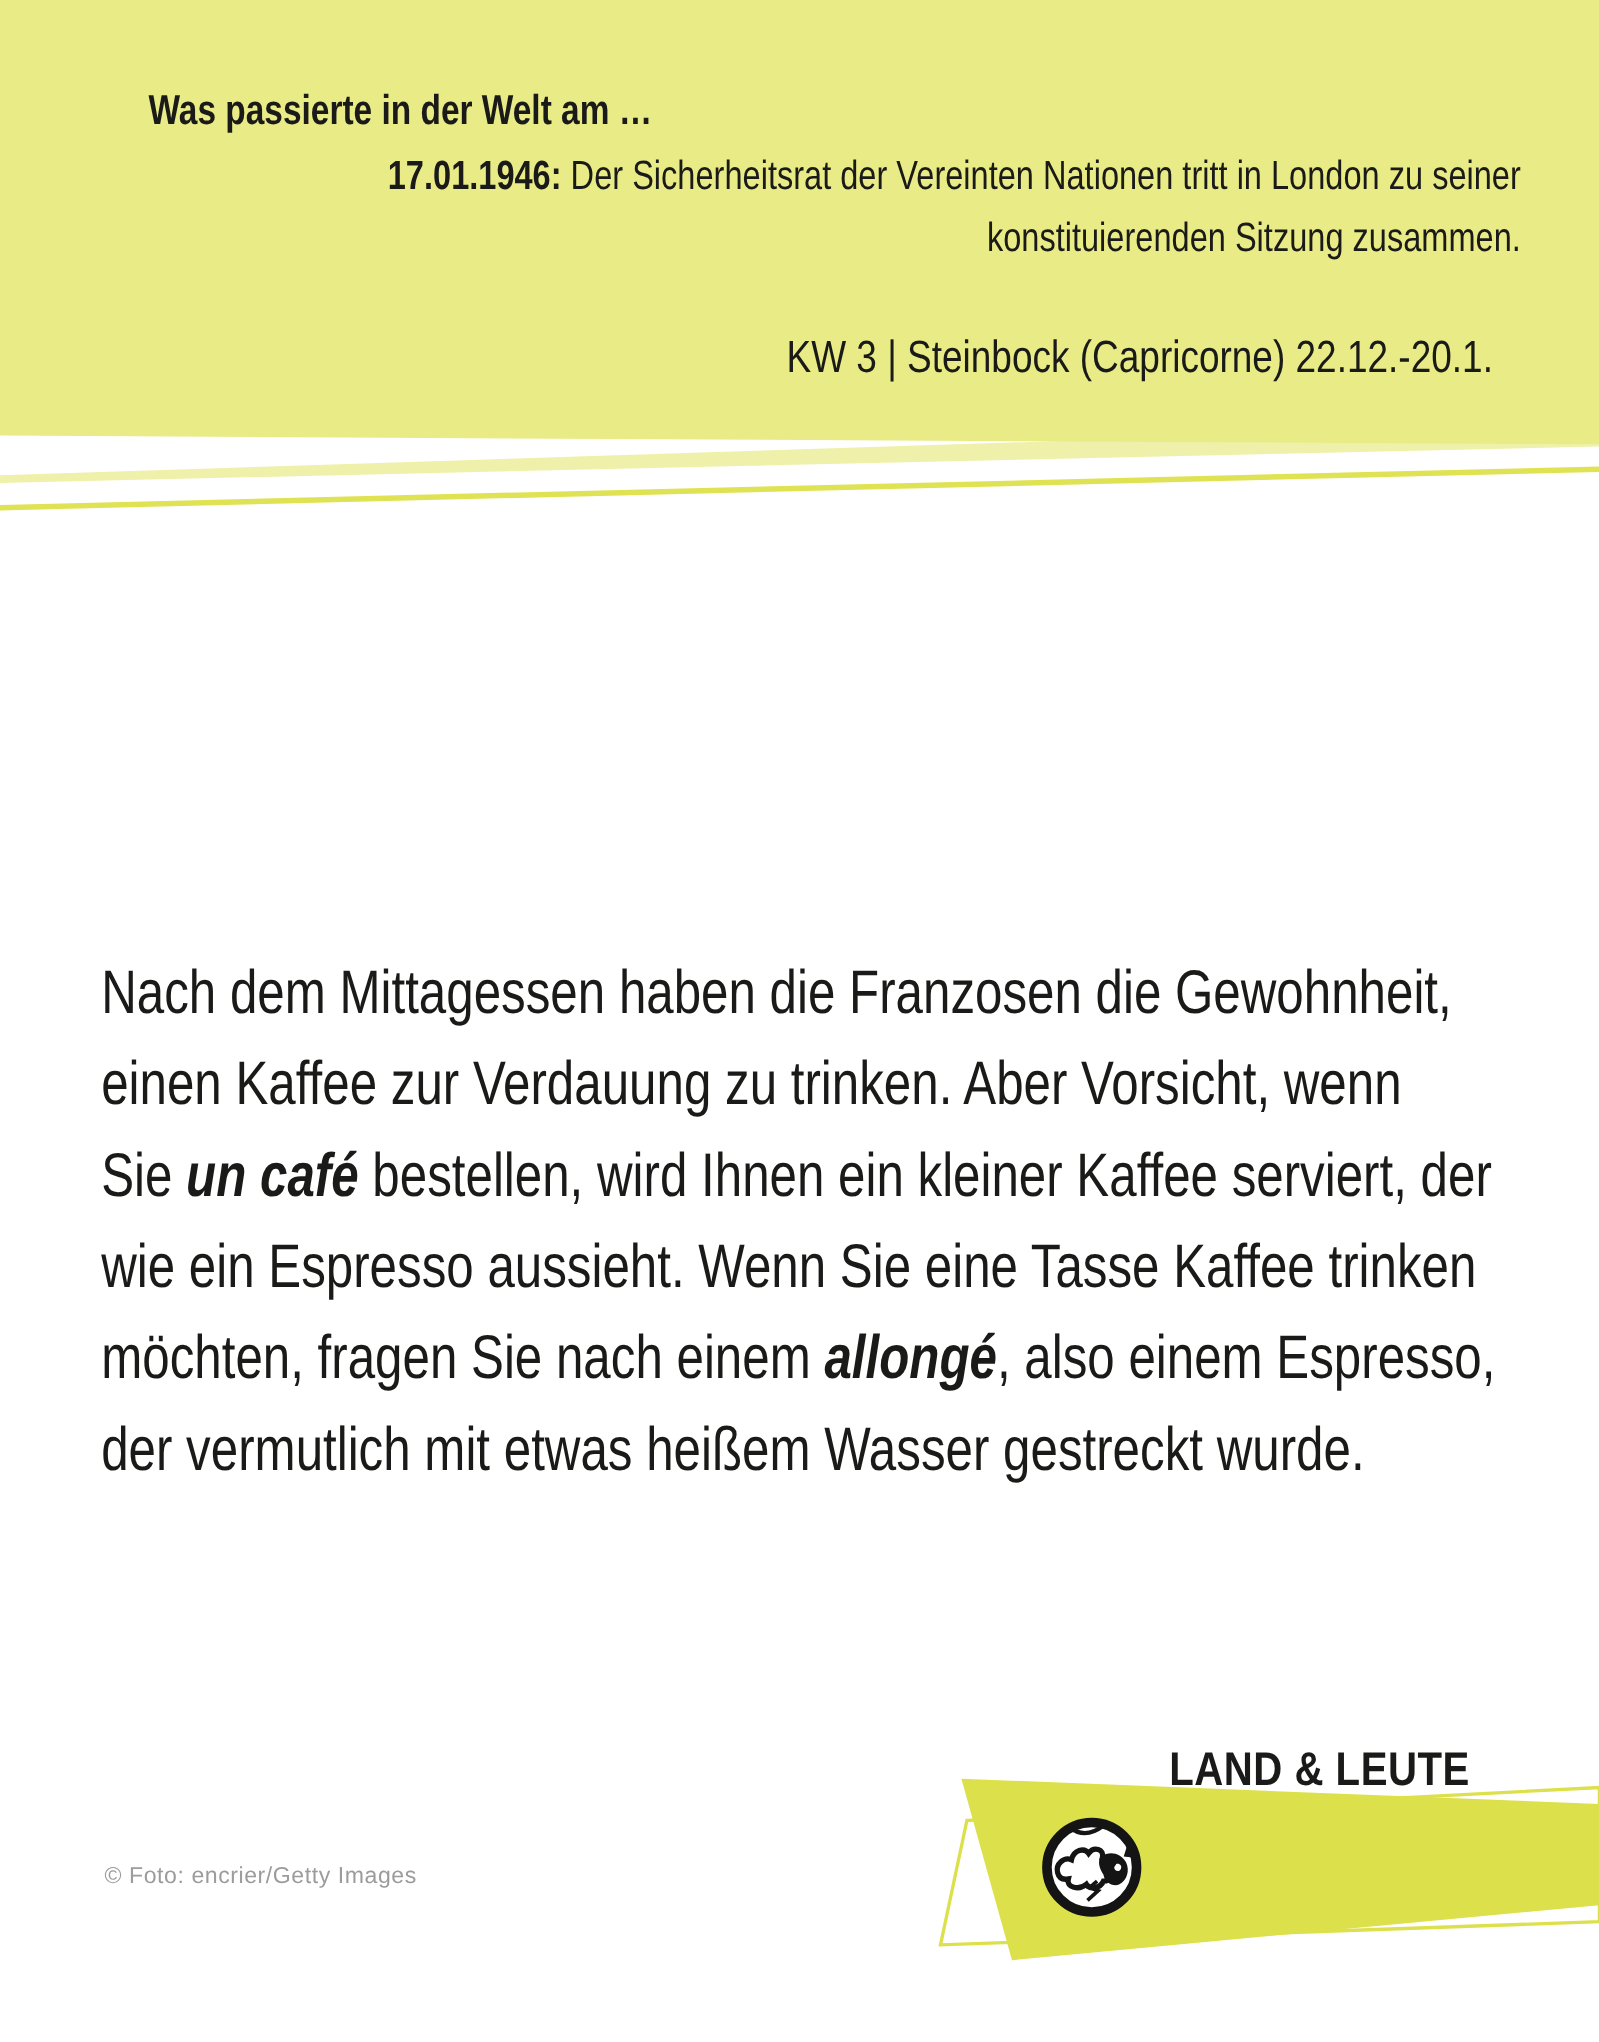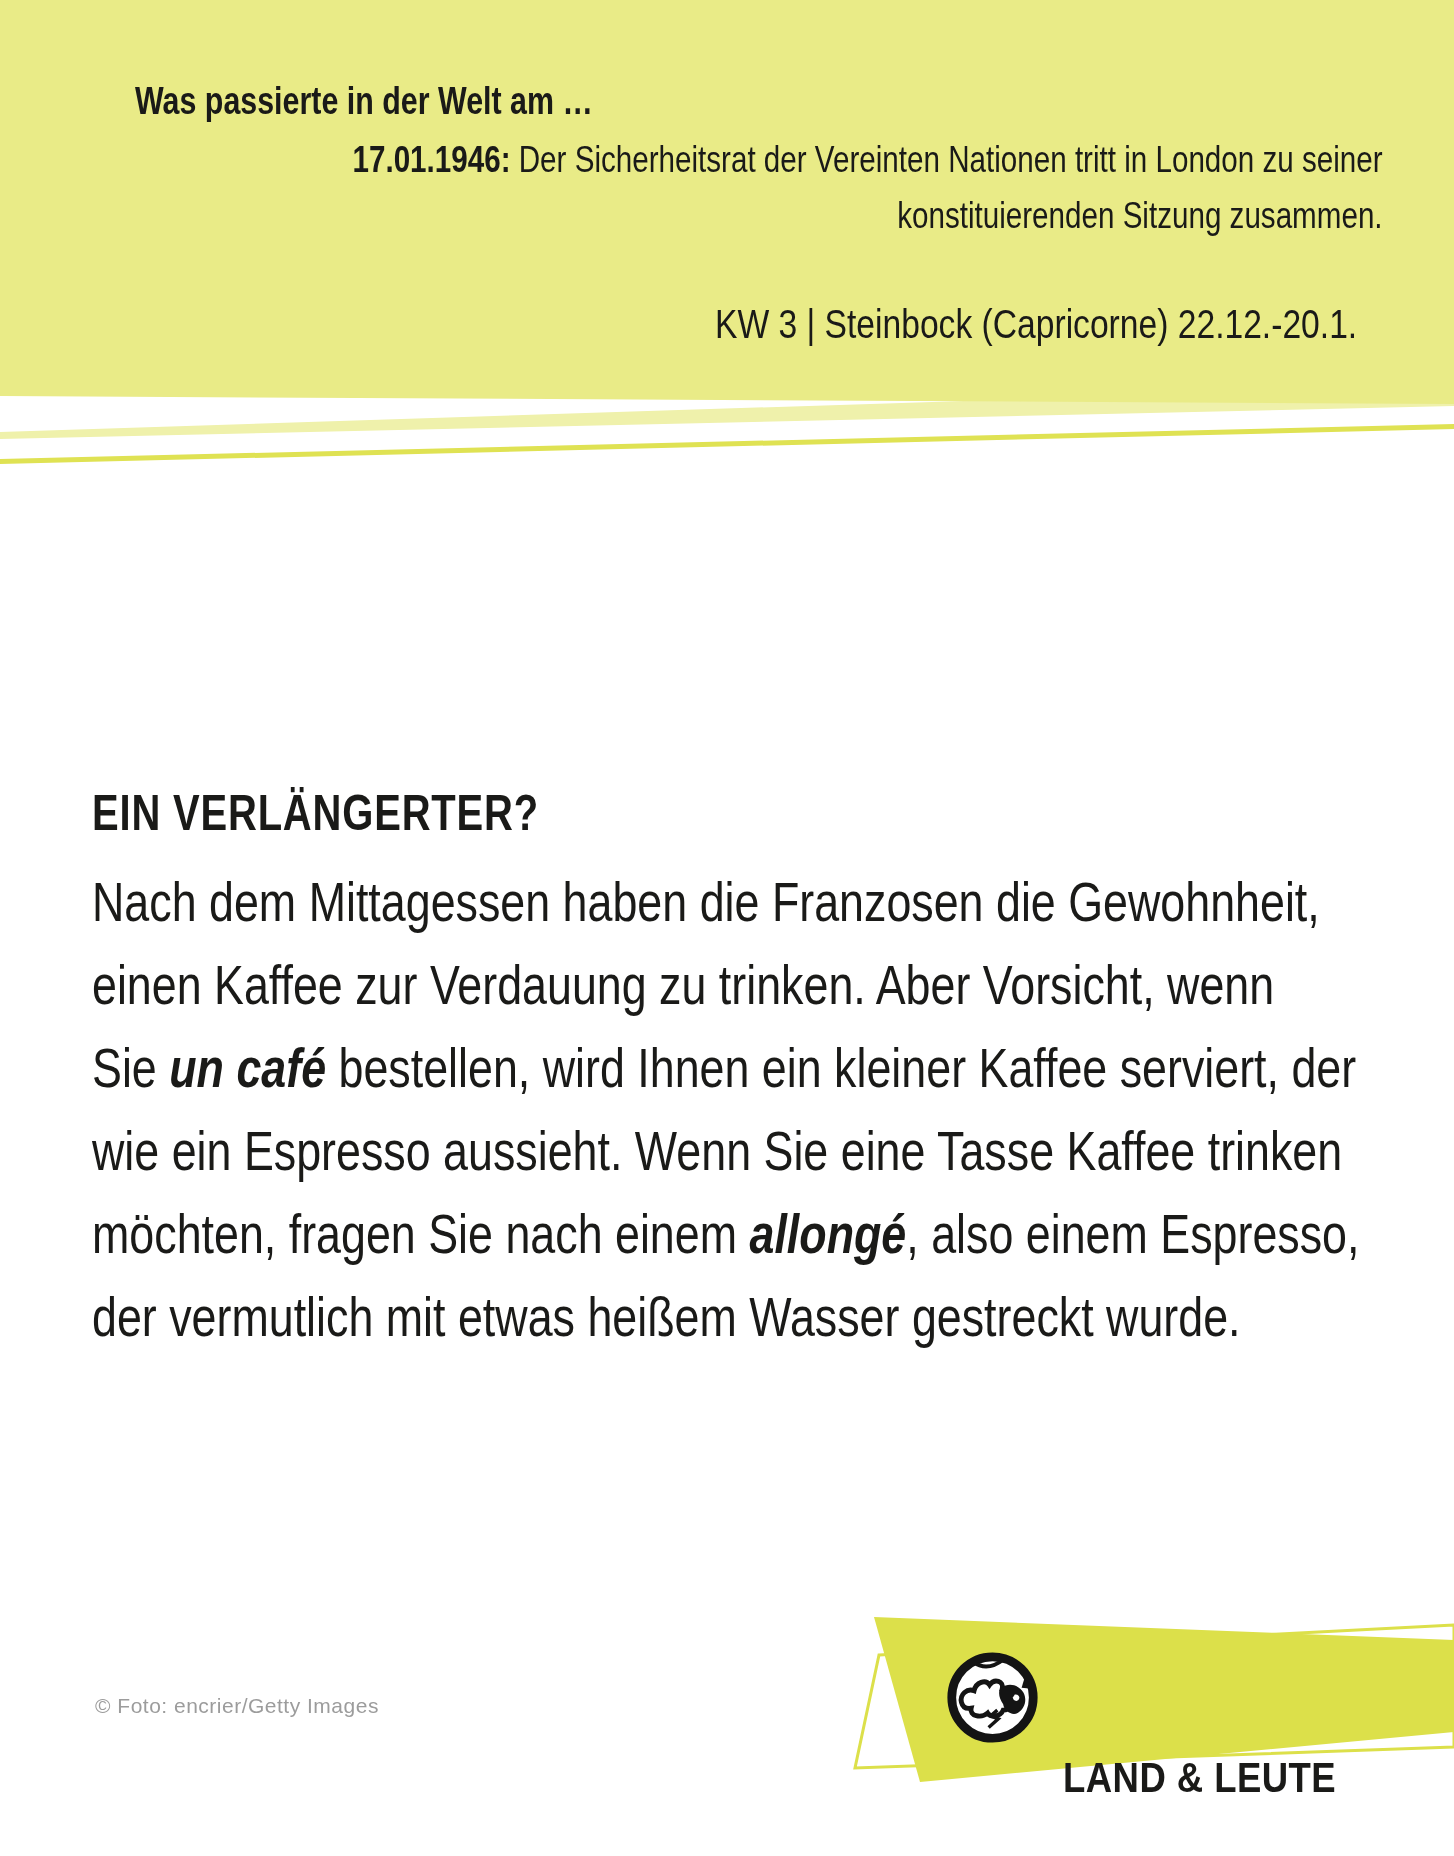--- a/index.html
+++ b/index.html
@@ -28,21 +28,21 @@
   
   #article-heading{position:absolute;left:92px;top:784px;font-size:50px;font-weight:bold;letter-spacing:1px;white-space:nowrap;}
   #article-body{position:absolute;left:92px;top:860px;width:1320px;font-size:56px;line-height:83px;}
   .body-line{white-space:nowrap;}
   .body-line .em{font-weight:bold;font-style:italic;}
 
   
   #credit{position:absolute;left:95px;top:1694px;font-size:21px;color:#9c9c9c;white-space:nowrap;letter-spacing:0.5px;}
   #banner-svg{position:absolute;left:840px;top:1595px;width:614px;height:215px;z-index:3;}
   #globe{position:absolute;left:944px;top:1649px;width:97px;height:97px;z-index:4;}
-  #banner-label{position:absolute;left:1063px;top:1753px;font-size:43px;font-weight:bold;white-space:nowrap;z-index:4;letter-spacing:0.5px;}
+  #banner-label{position:absolute;left:1063px;top:1585px;font-size:43px;font-weight:bold;white-space:nowrap;z-index:4;letter-spacing:0.5px;}
 </style>
 </head>
 <body>
 
 <div id="page">
 
   <svg id="divider-svg" viewBox="0 0 1454 120" preserveAspectRatio="none">
     <polygon id="divider-light-band" points="0,52 1240,12 1454,14 1454,26 0,59" fill="#eff1ab"></polygon>
     <polygon id="divider-stripe" points="0,79 1454,44 1454,49 0,84" fill="#dfe253"></polygon>
   </svg>
@@ -55,23 +55,20 @@
       <div class="cond">
         <div><b>17.01.1946:</b><span> Der Sicherheitsrat der Vereinten Nationen tritt in London zu seiner</span></div>
         <div>konstituierenden Sitzung zusammen.</div>
       </div>
     </div>
     <div id="header-week">
       <div class="condR">KW 3 | Steinbock (Capricorne) 22.12.-20.1.</div>
     </div>
   </div>
 
-  <div id="article-heading">
-    <div class="cond">EIN VERLÄNGERTER?</div>
-  </div>
   <div id="article-body">
     <div class="cond" id="body-lines-holder">
         <div class="body-line"><span>Nach dem Mittagessen haben die Franzosen die Gewohnheit,</span></div>
         <div class="body-line"><span>einen Kaffee zur Verdauung zu trinken. Aber Vorsicht, wenn</span></div>
         <div class="body-line"><span>Sie </span><span class="em">un café</span><span> bestellen, wird Ihnen ein kleiner Kaffee serviert, der</span></div>
         <div class="body-line"><span>wie ein Espresso aussieht. Wenn Sie eine Tasse Kaffee trinken</span></div>
         <div class="body-line"><span>möchten, fragen Sie nach einem </span><span class="em">allongé</span><span>, also einem Espresso,</span></div>
         <div class="body-line"><span>der vermutlich mit etwas heißem Wasser gestreckt wurde.</span></div>
       </div>
   </div>

